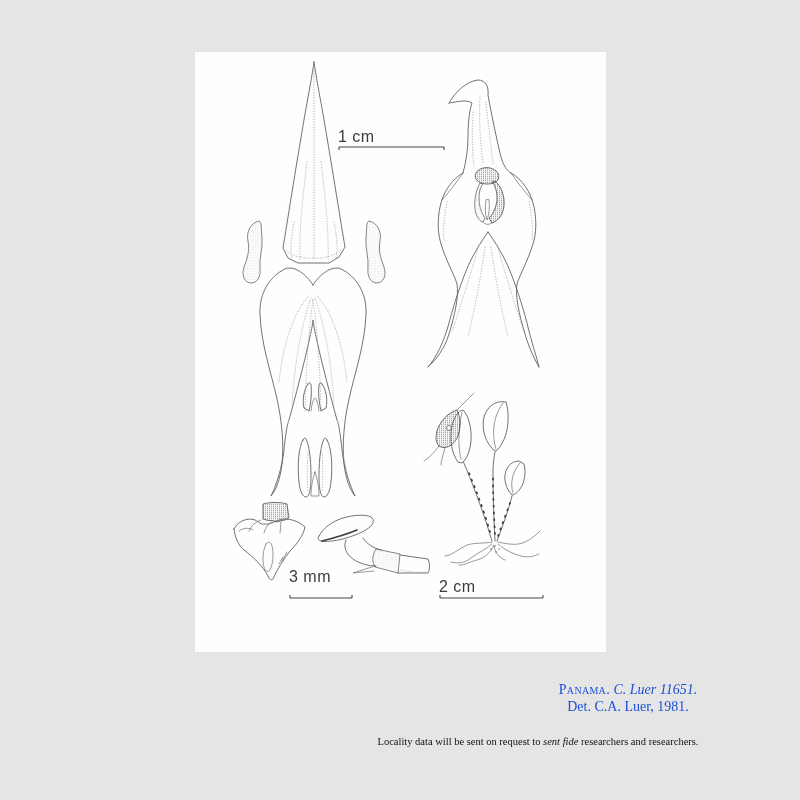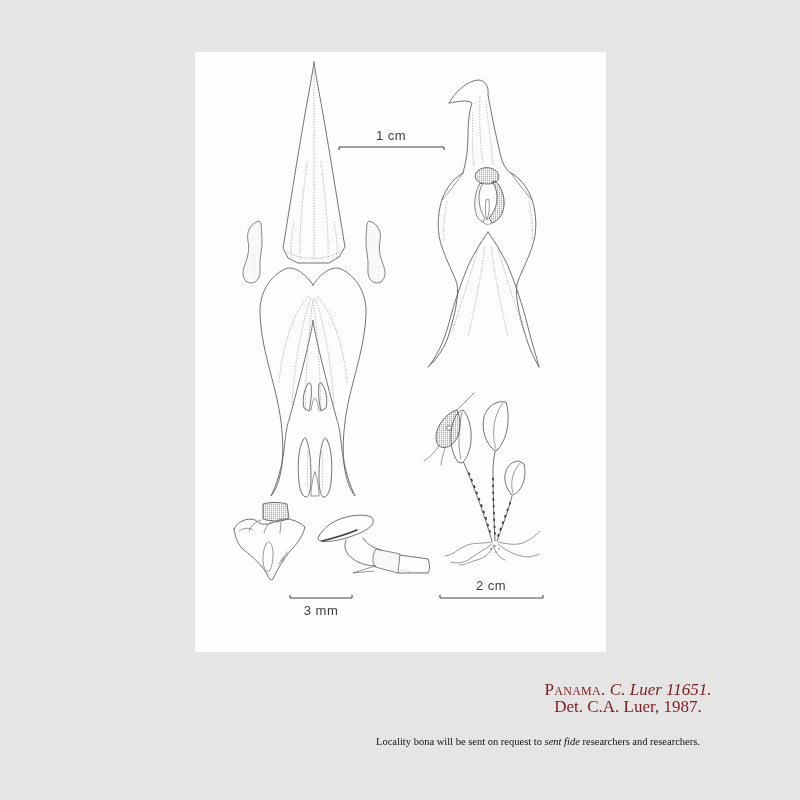--- a/index.html
+++ b/index.html
@@ -2,29 +2,29 @@
 <html><head>
 <meta charset="utf-8">
 <style>
   html,body{margin:0;padding:0;}
   .stage{position:relative;width:800px;height:800px;background:#e5e5e6;overflow:hidden;
          font-family:"Liberation Serif",serif;}
   .page{position:absolute;left:195px;top:52px;width:411px;height:600px;background:#fefefe;}
   .plate-svg{position:absolute;left:0;top:0;}
 
   
-  .sb-label{position:absolute;font-family:"Liberation Sans",sans-serif;font-size:13px;
-            color:#3c3c3c;text-align:center;letter-spacing:.5px;}
+  .sb-label{position:absolute;font-family:"Liberation Sans",sans-serif;font-size:16px;
+            color:#3c3c3c;text-align:left;letter-spacing:.5px;}
   .sb1{left:143px;top:76px;width:106px;}
-  .sb2{left:94px;top:551px;width:64px;}
+  .sb2{left:94px;top:516px;width:64px;}
   .sb3{left:244px;top:526px;width:104px;}
 
   
   .caption{position:absolute;left:478px;top:681px;width:300px;text-align:center;
-           font-size:17px;line-height:17px;color:#7f1d1d;}
+           font-size:14px;line-height:17px;color:#1d4ed8;}
   .caption .sc{font-variant:small-caps;letter-spacing:.3px;}
   .footnote{position:absolute;left:338px;top:736px;width:400px;text-align:center;
             font-size:10.5px;color:#101010;}
 
   
   .ln{fill:none;stroke:#626262;stroke-width:.9;stroke-linecap:round;stroke-linejoin:round;}
   .lnf{fill:#fefefe;stroke:#626262;stroke-width:.9;stroke-linejoin:round;}
   .thin{stroke-width:.65;}
   .dk{stroke:#3e3e3e;}
   .dot{fill:none;stroke:#9f9f9f;stroke-width:.85;stroke-dasharray:.4 2.3;stroke-linecap:round;}
@@ -171,20 +171,20 @@
       </g>
     </svg>
 
     <div class="sb-label sb1">1 cm</div>
     <div class="sb-label sb2">3 mm</div>
     <div class="sb-label sb3">2 cm</div>
   </div>
 
   <div class="caption">
     <div><span class="sc" ateral="">Panama.</span> <i>C. Luer 11651.</i></div>
-    <div>Det. C.A. Luer, 1987.</div>
+    <div>Det. C.A. Luer, 1981.</div>
   </div>
 
   <div class="footnote">
-    <span>Locality bona will be sent on request to </span><i>sent fide</i><span> researchers and researchers.</span>
+    <span>Locality data will be sent on request to </span><i>sent fide</i><span> researchers and researchers.</span>
   </div>
 
 </div>
 
 </body></html>

